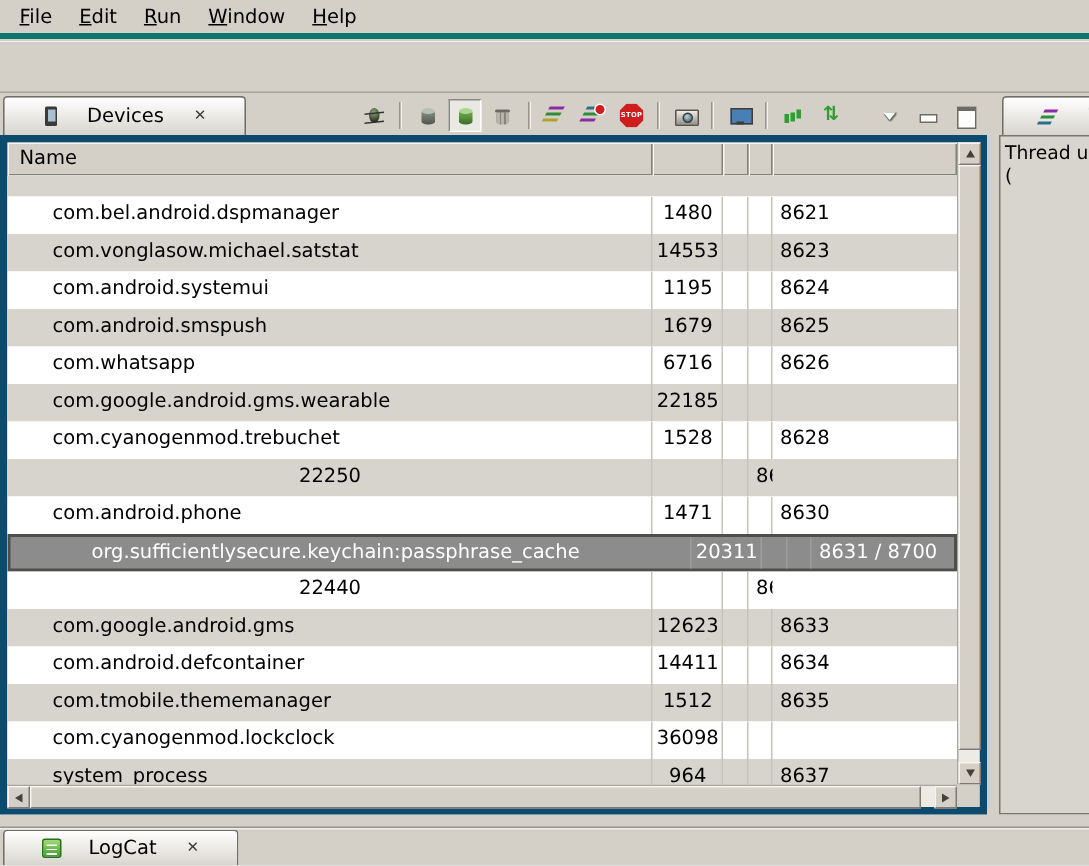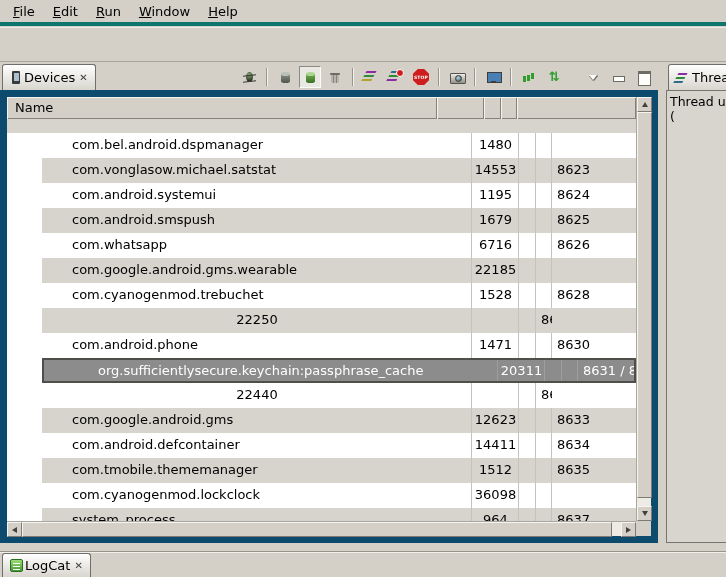--- a/index.html
+++ b/index.html
@@ -14,21 +14,21 @@
   
   .toolbar-empty { position: absolute; left: 0; top: 27px; width: 726px; height: 35px; border-bottom: 1px solid #a6a39c; box-shadow: inset 0 1px 0 #efede8; }
 
   
   .left-panel { position: absolute; left: 0; top: 62px; width: 658px; height: 481px; }
   .sash-v { position: absolute; left: 658px; top: 62px; width: 8px; height: 481px; }
   .right-panel { position: absolute; left: 666px; top: 62px; width: 60px; height: 481px; overflow: hidden; }
   .sash-h { position: absolute; left: 0; top: 543px; width: 726px; height: 8px; }
 
   .tabstrip { position: absolute; left: 0; top: 0; right: 0; height: 28px; display: flex; align-items: flex-end; }
-  .tab { height: 26px; display: flex; align-items: center; gap: 2px; padding: 0 7px; background: linear-gradient(#ffffff, #d8d5ce); border: 1px solid #6f6f69; border-bottom: none; border-radius: 3px 3px 0 0; margin-left: 2px; font-size: 13px; white-space: nowrap; }
+  .tab { height: 26px; display: flex; align-items: center; gap: 18px; padding: 0 25px; background: linear-gradient(#ffffff, #d8d5ce); border: 1px solid #6f6f69; border-bottom: none; border-radius: 3px 3px 0 0; margin-left: 2px; font-size: 13px; white-space: nowrap; }
   .tab-close { font-size: 10px; color: #3c3c3c; margin-left: 2px; cursor: default; }
 
   
   .devices-toolbar { position: absolute; right: 4px; top: 3px; height: 24px; display: flex; align-items: center; gap: 3px; }
   .tbtn { width: 22px; height: 22px; display: flex; align-items: center; justify-content: center; }
   .tbtn.pressed { background: #eae8e2; border: 1px solid; border-color: #8a8a84 #fbfbf9 #fbfbf9 #8a8a84; }
   .tbtn.spaced { margin-left: 14px; }
   .tsep { width: 2px; height: 18px; border-left: 1px solid #97948c; border-right: 1px solid #f4f2ed; margin: 0 3px; }
 
   .glyph { position: relative; width: 16px; height: 16px; display: block; }
@@ -72,27 +72,27 @@
   .devices-tab-icon::before { content:""; position:absolute; left:2px; top:0; width:8px; height:13px; background:#3a3a3a; border-radius:1px; }
   .devices-tab-icon::after { content:""; position:absolute; left:4px; top:2px; width:5px; height:8px; background:#a8c0cf; }
 
   .threads-tab-icon { position:relative; width:14px; height:14px; flex:none; }
   .threads-tab-icon::before { content:""; position:absolute; left:2px; top:2px; width:9px; height:2px; background:#8b2da0; box-shadow: 0 4px 0 #2d8b3a, 0 8px 0 #2d6f8b; transform: skewX(-28deg); }
 
   .logcat-tab-icon { position:relative; width:13px; height:13px; background: linear-gradient(#9ddb75, #3f9e2f); border:1px solid #2a6e1f; border-radius:2px; }
   .logcat-tab-icon::after { content:""; position:absolute; left:2px; top:3px; right:2px; height:7px; background: repeating-linear-gradient(#fff 0 1px, transparent 1px 3px); }
 
   
-  .content { position: absolute; left: 0; top: 28px; right: 0; bottom: 0; border: 7px solid #0c4a6e; background: #fff; }
+  .content { position: absolute; left: 0; top: 28px; right: 0; bottom: 0; border: 5px solid #0c4a6e; background: #fff; }
   .theader { position: absolute; left: 0; top: 0; right: 15px; height: 22px; display: grid; grid-template-columns: 430px 47px 17px 16px 1fr; background: var(--c-header_bg, #d4d0c8); }
   .hcell { position: relative; font-size: 13px; line-height: 21px; padding-left: 8px; overflow: hidden; white-space: nowrap; box-shadow: inset 1px 1px 0 #f6f4ef, inset -1px -1px 0 #84817a; }
 
   .rows { position: absolute; left: 0; top: 22px; right: 15px; bottom: 15px; overflow: hidden; background: #fff; }
   .partial-row { height: 14px; background: var(--c-row_gray, #d7d4cd); }
-  .trow { display: grid; grid-template-columns: 430px 47px 17px 16px 1fr; height: 25px; line-height: 24px; font-size: 13px; margin-left: 35px; }
+  .trow { display: grid; grid-template-columns: 430px 47px 17px 16px 1fr; height: 25px; line-height: 24px; font-size: 13px; }
   .trow.white { background: #fff; }
   .trow.gray { background: var(--c-row_gray, #d7d4cd); }
   .cell { overflow: hidden; white-space: nowrap; }
   .cname { padding-left: 30px; box-shadow: inset -1px 0 0 #c6c3bc; }
   .cpid  { text-align: center; box-shadow: inset -1px 0 0 #c6c3bc; }
   .ctiny { box-shadow: inset -1px 0 0 #c6c3bc; }
   .cport { padding-left: 5px; }
   .trow.selected { background: var(--c-selection_bg, #8c8c8c); color: var(--c-selection_fg, #ffffff); border: 2px solid #4e4e4a; line-height: 21px; padding-left: 24px; }
   .trow.selected .cname, .trow.selected .cpid, .trow.selected .ctiny { box-shadow: inset -1px 0 0 #9e9e9a; }
 
@@ -198,20 +198,21 @@
       <div class="hcell"></div>
     </div>
 
     <div class="rows">
         <div class="partial-row"></div>
         <div class="trow white">
           <span class="cell cname">com.bel.android.dspmanager</span>
           <span class="cell cpid">1480</span>
           <span class="cell ctiny"></span>
           <span class="cell ctiny"></span>
+          <span class="cell cport">8621</span>
         </div>
         <div class="trow gray">
           <span class="cell cname">com.vonglasow.michael.satstat</span>
           <span class="cell cpid">14553</span>
           <span class="cell ctiny"></span>
           <span class="cell ctiny"></span>
           <span class="cell cport">8623</span>
         </div>
         <div class="trow white">
           <span class="cell cname">com.android.systemui</span>

